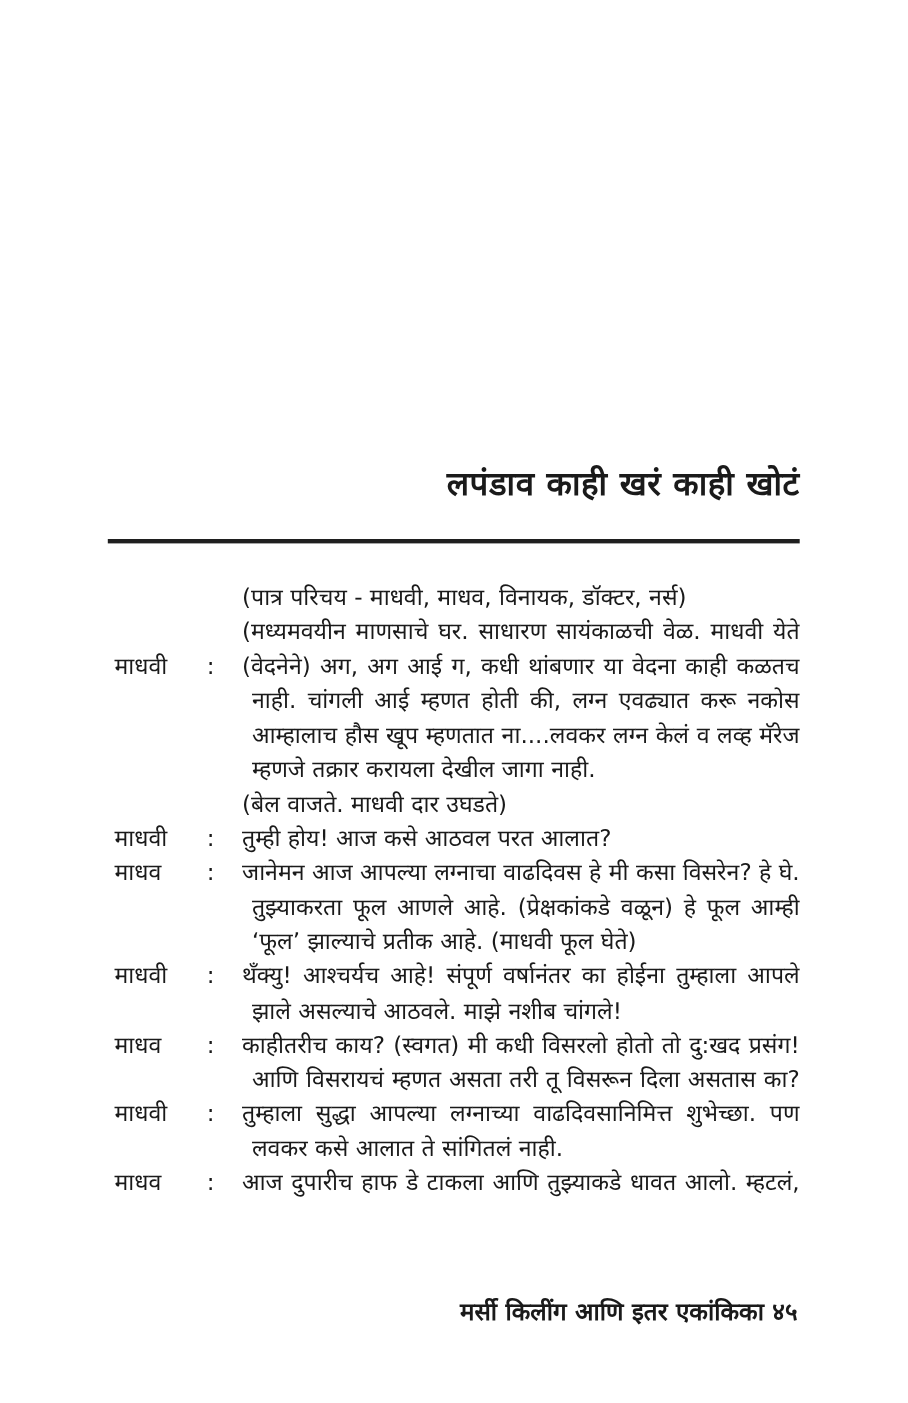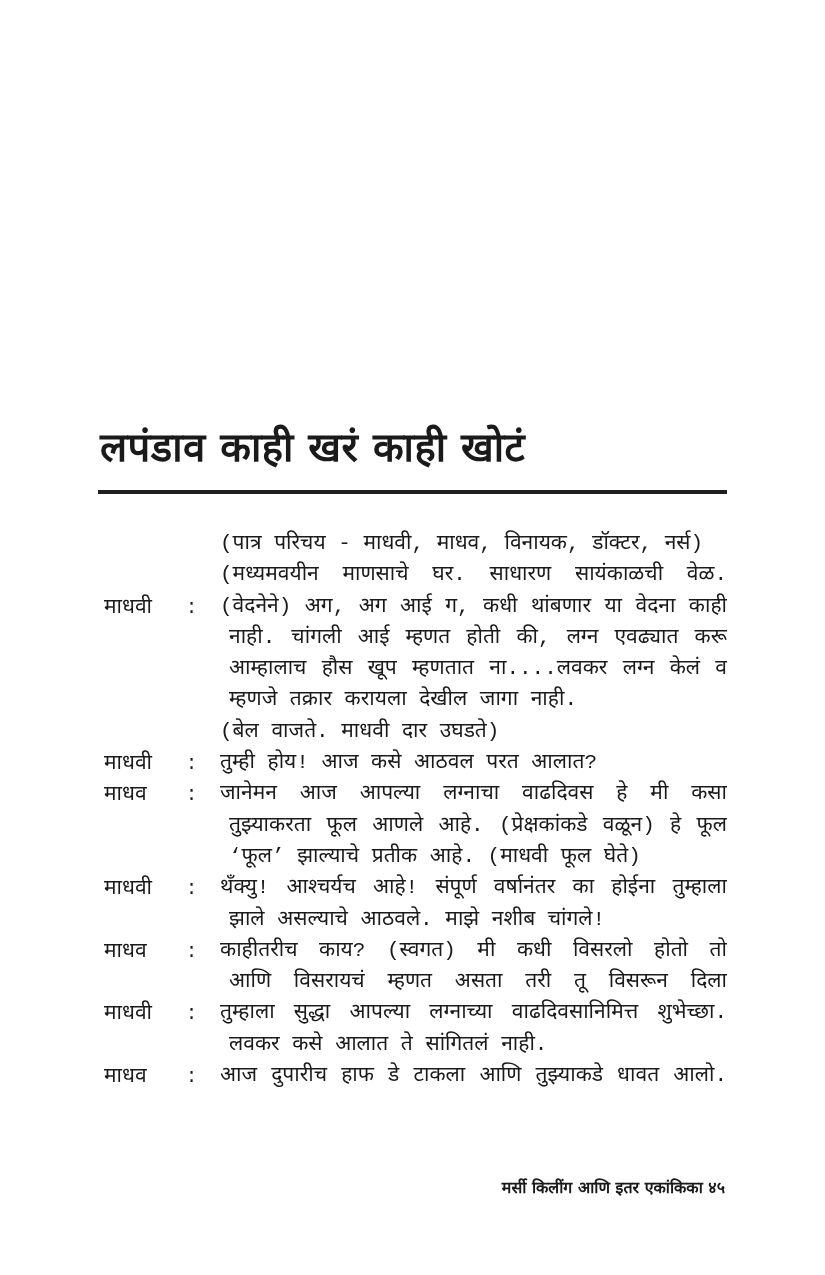--- a/index.html
+++ b/index.html
@@ -8,48 +8,49 @@
     background:#ffffff;
     font-family:"DejaVu Sans","Liberation Sans",sans-serif;
     color:#1a1a1a;
     position:relative;
     overflow:hidden;
   }
   .page{position:absolute;inset:0;background:#ffffff;}
   .play-title{
     position:absolute;
     left:100px;right:98px;top:418px;
-    font-size:40px;
+    text-align:right;
+    font-size:30px;
     font-weight:bold;
     letter-spacing:0.5px;
     white-space:nowrap;
   }
   .title-divider{
     position:absolute;
     left:98px;right:98px;top:490px;
     height:4px;
     background:#1f1f1f;
   }
   .script-lines{
     position:absolute;
     left:100px;right:98px;top:528px;
     font-size:21px;
     line-height:31.3px;
   }
   .line{position:relative;height:31.3px;white-space:nowrap;}
   .line .speaker{position:absolute;left:4px;top:0;font-family:Liberation Serif, serif;}
   .line .colon{position:absolute;left:88px;top:0;}
-  .line .text{margin-left:120px;white-space:normal;overflow:hidden;height:31.3px;font-family:Liberation Mono, monospace;}
+  .line .text{margin-left:120px;white-space:normal;overflow:hidden;height:31.3px;}
   .line.cont .text{margin-left:129px;}
   .line.justify .text{text-align:justify;text-align-last:justify;text-justify:inter-word;}
   .footer-text{
     position:absolute;
     left:100px;right:100px;top:1176px;
     text-align:right;
-    font-size:16px;
+    font-size:22px;
     font-weight:bold;
     white-space:nowrap;
   }
 </style>
 </head>
 <body>
 
 <div class="page">
   <div class="play-title">लपंडाव काही खरं काही खोटं</div>
   <div class="title-divider"></div>

